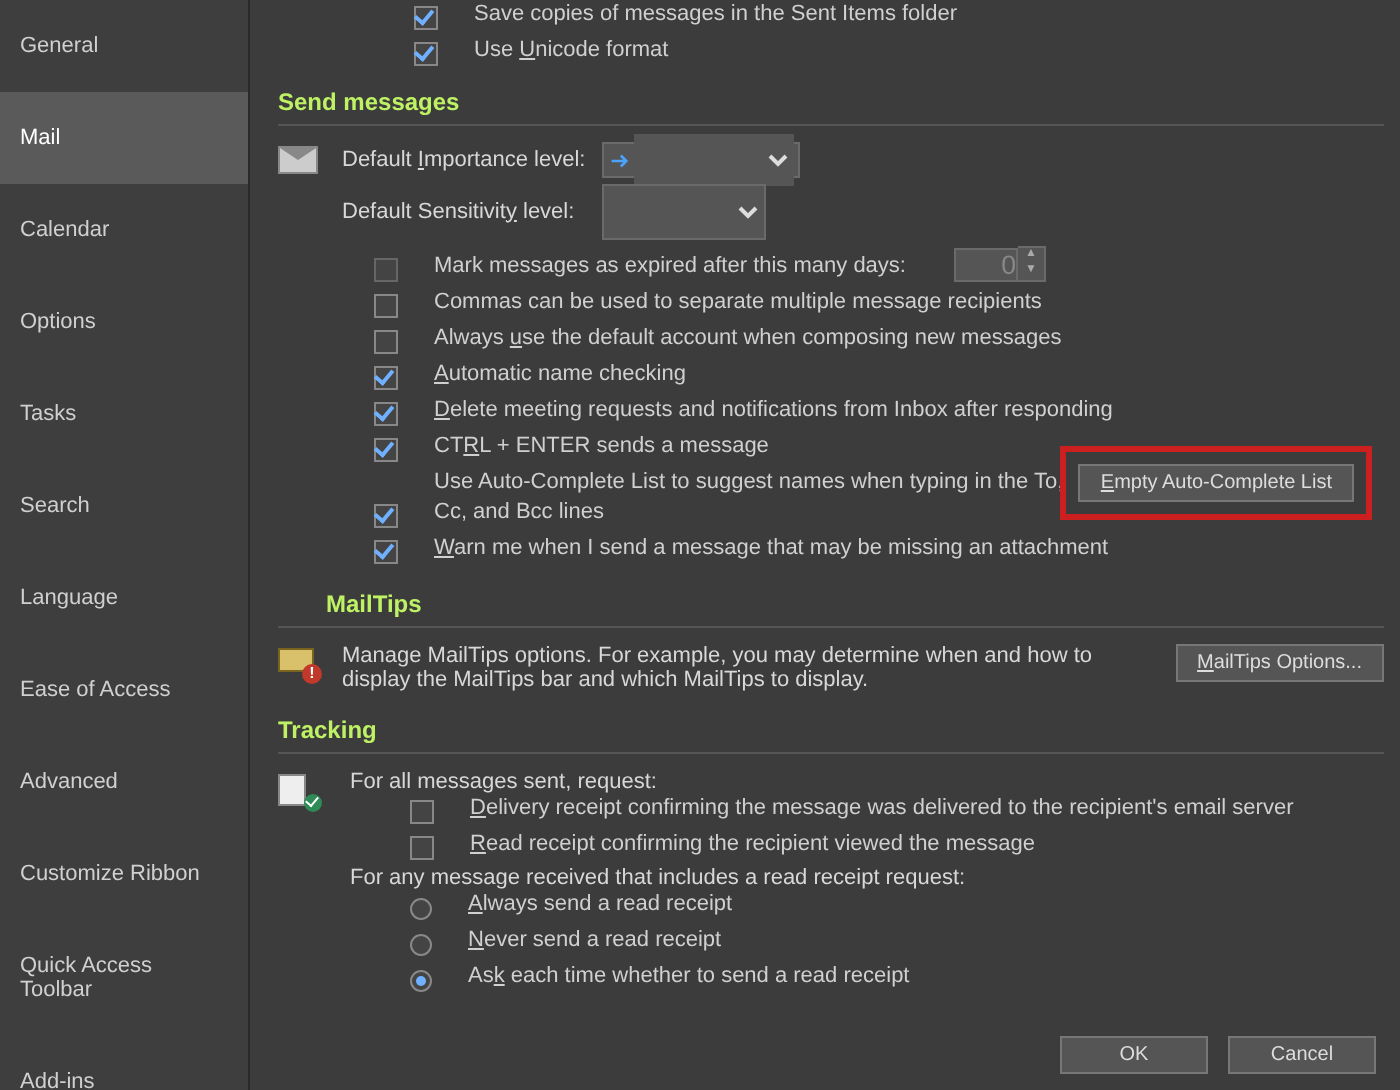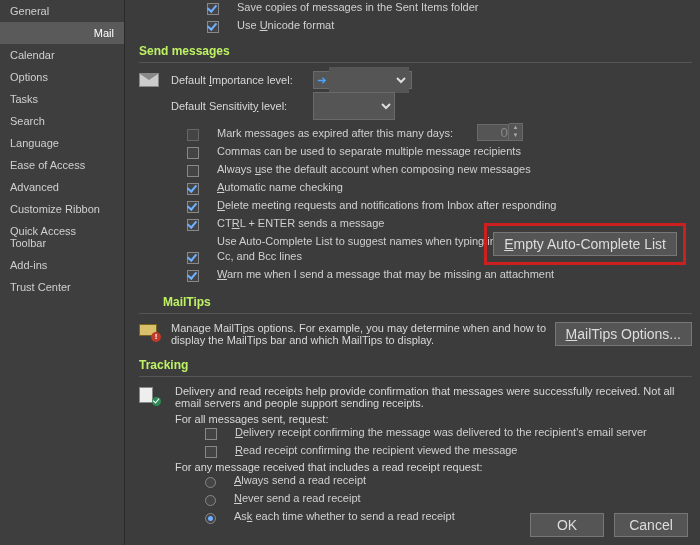--- a/index.html
+++ b/index.html
@@ -12,28 +12,27 @@
   overflow: hidden;
   display: flex;
 }
 .sidebar {
   width: 125px;
   background: #3e3e3e;
   border-right: 1px solid #2a2a2a;
   padding-top: 0;
 }
 .sidebar-item {
-  padding: 5px 10px;
+  padding: 17px 10px;
   cursor: pointer;
   color: #d0d0d0;
 }
 .sidebar-item.selected {
   background: #5a5a5a;
   color: #fff;
-  text-align: right;
 }
 .main {
   flex: 1;
   padding: 0 8px 0 14px;
   overflow: hidden;
   position: relative;
 }
 .top-checks {
   padding: 0 0 4px 52px;
 }
@@ -54,21 +53,21 @@
 }
 .section-icon {
   width: 22px;
   flex-shrink: 0;
   padding-top: 2px;
 }
 .section-content {
   flex: 1;
 }
 .row { display: flex; align-items: center; margin-bottom: 3px; line-height: 15px; }
-.label-col { width: 142px; }
+.label-col { width: 130px; }
 .row label, .chk-row span, .rad-row span { color: #d0d0d0; }
 select, input[type="number"] {
   background: #555;
   color: #ddd;
   border: 1px solid #6a6a6a;
   font-size: 14px;
   padding: 13px 4px;
   height: 18px;
 }
 select.importance { width: 80px; }
@@ -95,21 +94,21 @@
 .rad {
   width: 11px; height: 11px; border: 1px solid #888; border-radius: 50%;
   background: #444; flex-shrink: 0; margin-top: 2px; position: relative;
 }
 .rad.sel::after {
   content:""; position:absolute; left:2px; top:2px; width:5px; height:5px;
   border-radius:50%; background:#6fb0ff;
 }
 .btn {
   background: #555; border: 1px solid #777;
-  color: #ddd; padding: 3px 10px; font-size: 14px;
+  color: #ddd; padding: 3px 10px; font-size: 10px;
   cursor: pointer; white-space: nowrap;
 }
 .empty-btn-wrap {
   border: 3px solid #cc2020;
   padding: 6px;
   position: absolute;
   right: 14px;
   top: 223px;
 }
 .autocomplete-row { display:flex; }
@@ -264,21 +263,20 @@
   <div class="section-title" style="margin-top:8px;">Tracking</div>
   <div class="section-sep"></div>
   <div class="section-body">
     <div class="section-icon">
       <div class="icon-track">
           <div class="doc"></div>
           <div class="chk2"></div>
         </div>
     </div>
     <div class="section-content">
-      <div class="tracking-indent" style="margin-bottom:4px;">Delivery and read receipts help provide confirmation that messages were successfully received. Not all email servers and people support sending receipts.</div>
       <div class="tracking-indent">For all messages sent, request:</div>
       <div class="tracking-sub">
         <div class="chk-row">
           <div class="chk"></div>
           <span><u>D</u>elivery receipt confirming the message was delivered to the recipient's email server</span>
         </div>
         <div class="chk-row">
           <div class="chk"></div>
           <span><u>R</u>ead receipt confirming the recipient viewed the message</span>
         </div>

